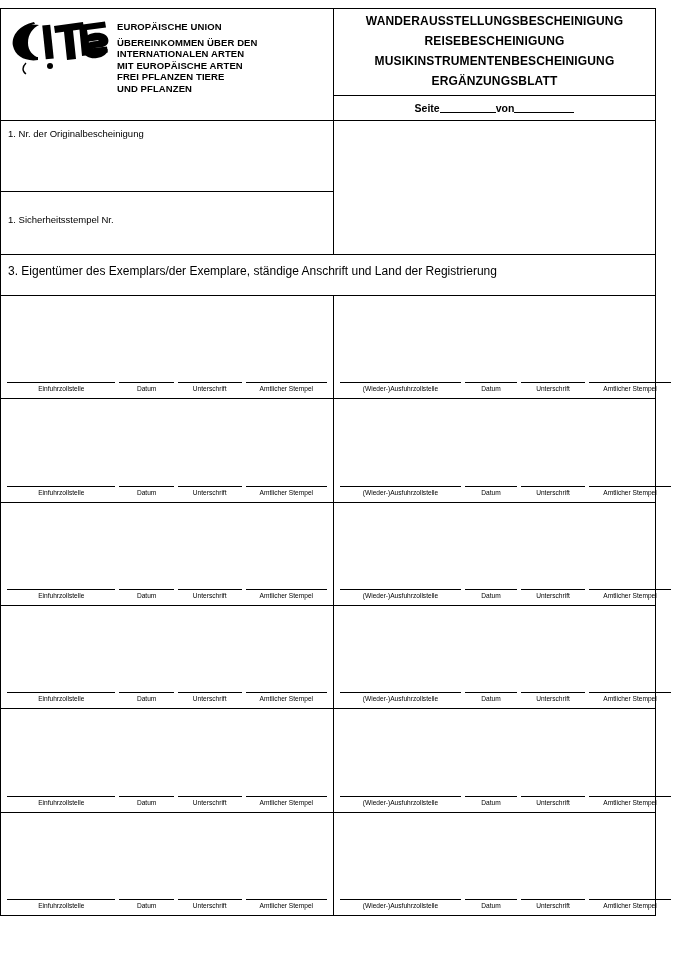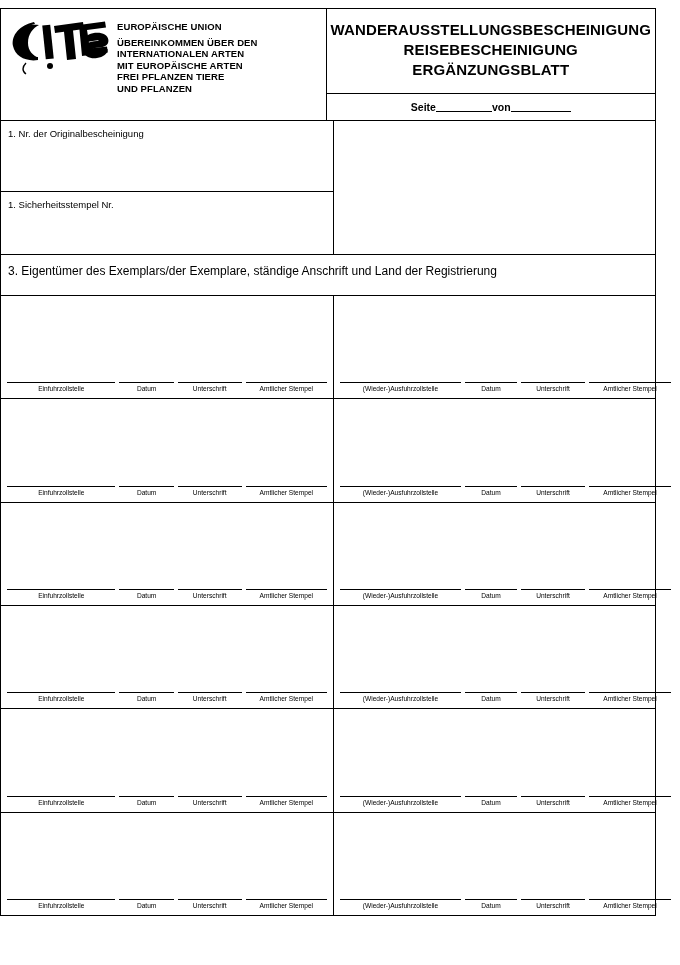--- a/index.html
+++ b/index.html
@@ -73,21 +73,21 @@
     flex: 1;
     box-sizing: border-box;
     border-bottom: 1.5px solid #000;
     display: flex;
     flex-direction: column;
     justify-content: center;
     align-items: center;
     padding: 2px 4px 4px 4px;
   }
   .hr-titles div {
-    font-size: 15px;
+    font-size: 12px;
     font-weight: bold;
     text-align: left;
     line-height: 14px;
     margin: 3px 0;
     letter-spacing: 0.15px;
   }
   .hr-page {
     height: 26px;
     display: flex;
     align-items: center;
@@ -110,20 +110,21 @@
     height: 134px;
     border-bottom: 1.5px solid #000;
     box-sizing: border-box;
   }
   .col-left {
     width: 333px;
     box-sizing: border-box;
     border-right: 1.5px solid #000;
     display: flex;
     flex-direction: column;
+    gap: 15px;
   }
   .cell {
     box-sizing: border-box;
     padding: 7px 0 0 7px;
     font-size: 9.5px;
     line-height: 12px;
   }
   .cell-1 {
     height: 71px;
     border-bottom: 1.5px solid #000;
@@ -232,20 +233,21 @@
           <div>INTERNATIONALEN ARTEN</div>
           <div>MIT EUROPÄISCHE ARTEN</div>
           <div>FREI PFLANZEN TIERE</div>
           <div>UND PFLANZEN</div>
         </div>
       </div>
       <div class="header-right">
         <div class="hr-titles">
           <div>WANDERAUSSTELLUNGSBESCHEINIGUNG</div>
           <div>REISEBESCHEINIGUNG</div>
+          <div>MUSIKINSTRUMENTENBESCHEINIGUNG</div>
           <div>ERGÄNZUNGSBLATT</div>
         </div>
         <div class="hr-page">
           <span>Seite</span>
           <span class="rule rule-1"></span>
           <span>von</span>
           <span class="rule rule-2"></span>
         </div>
       </div>
     </div>

